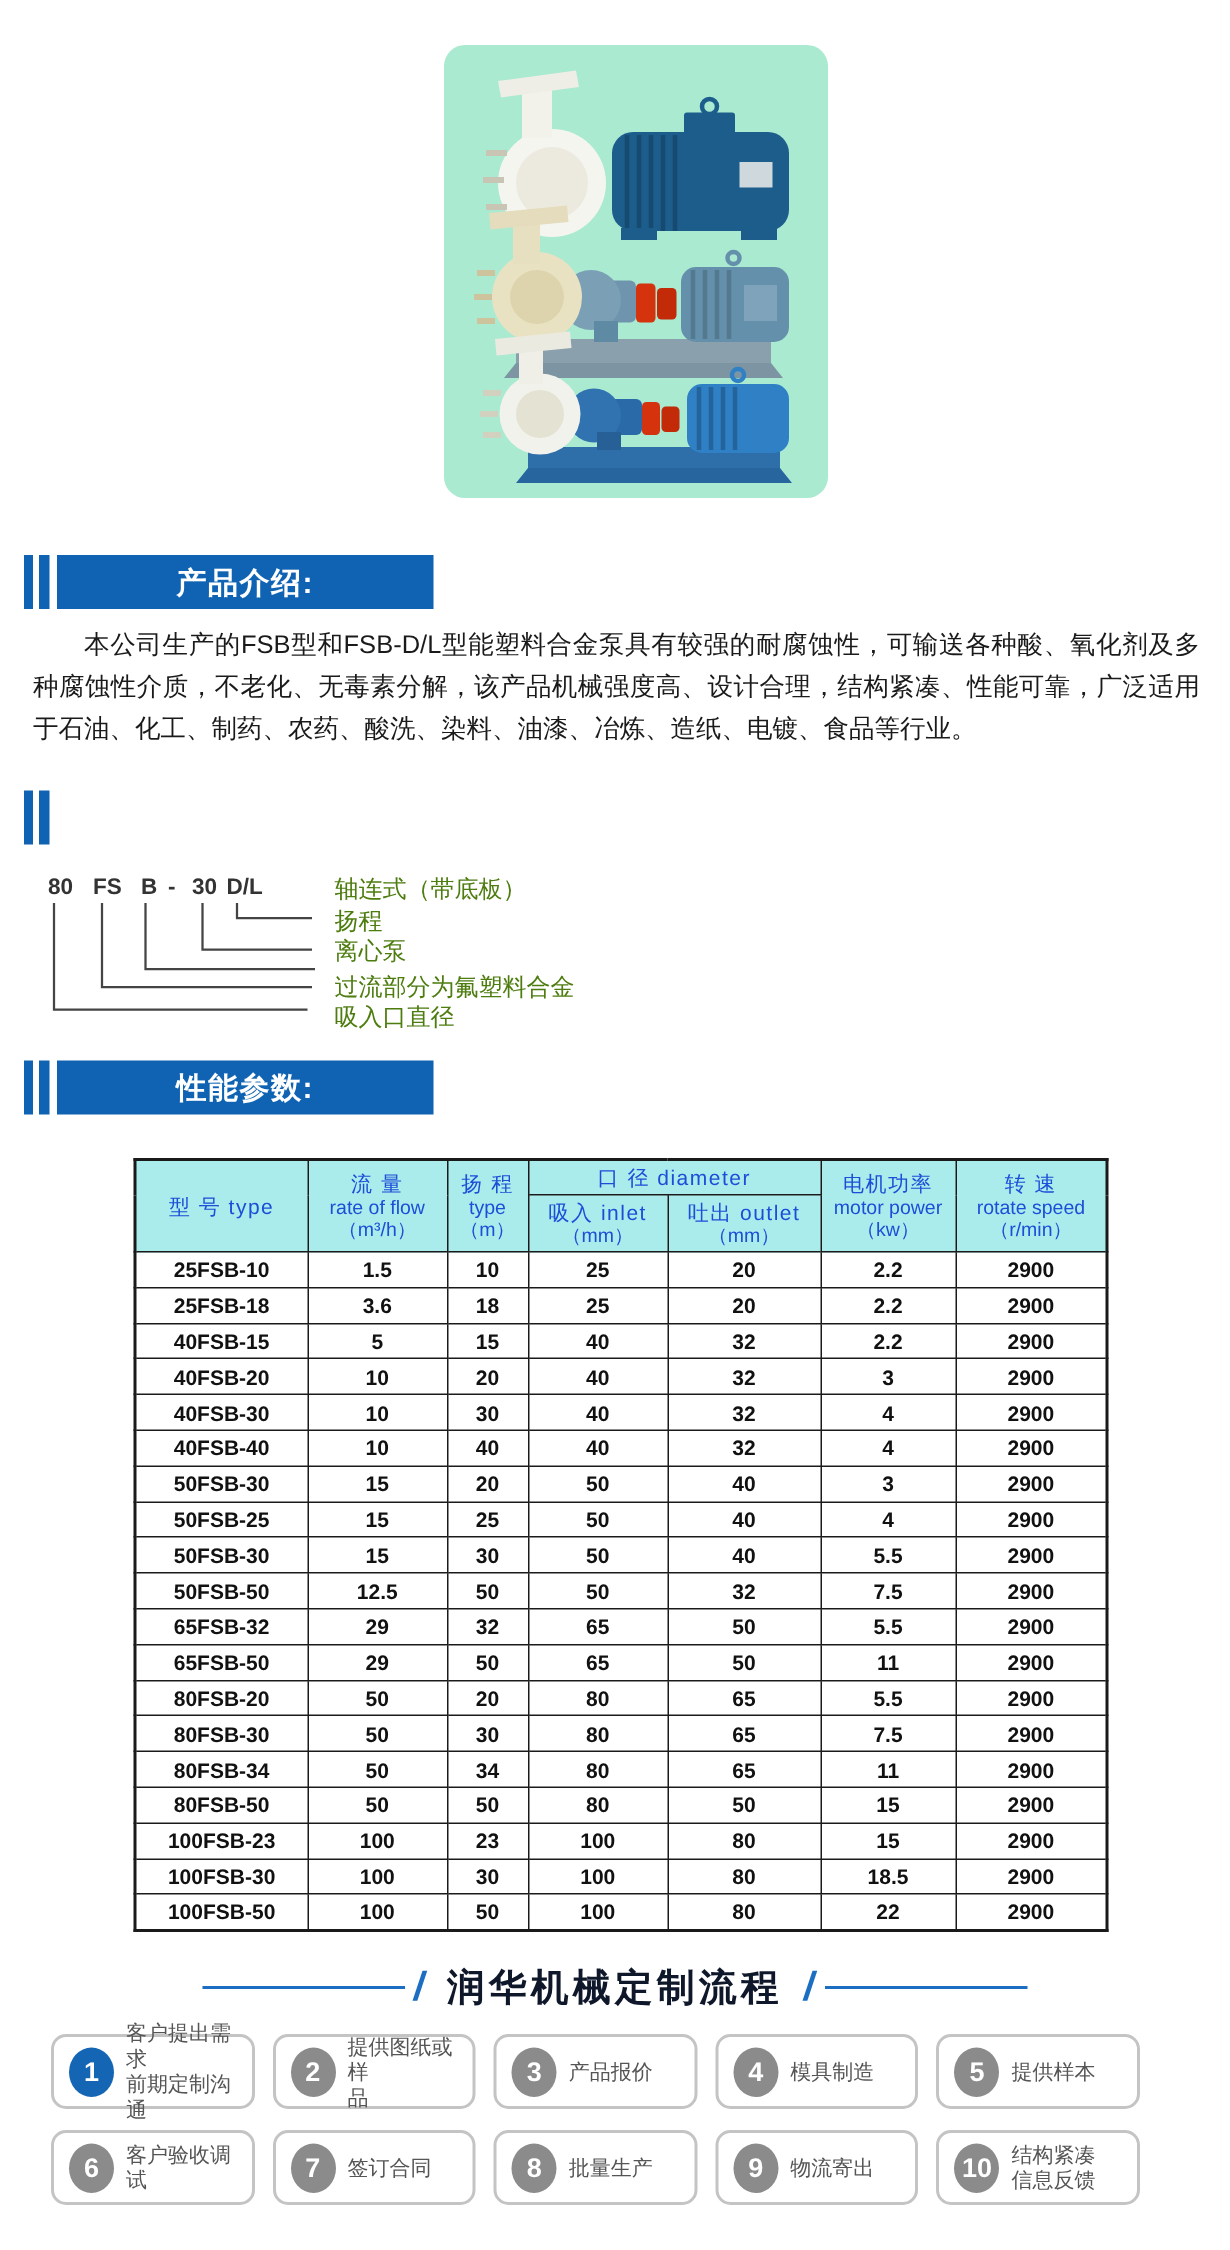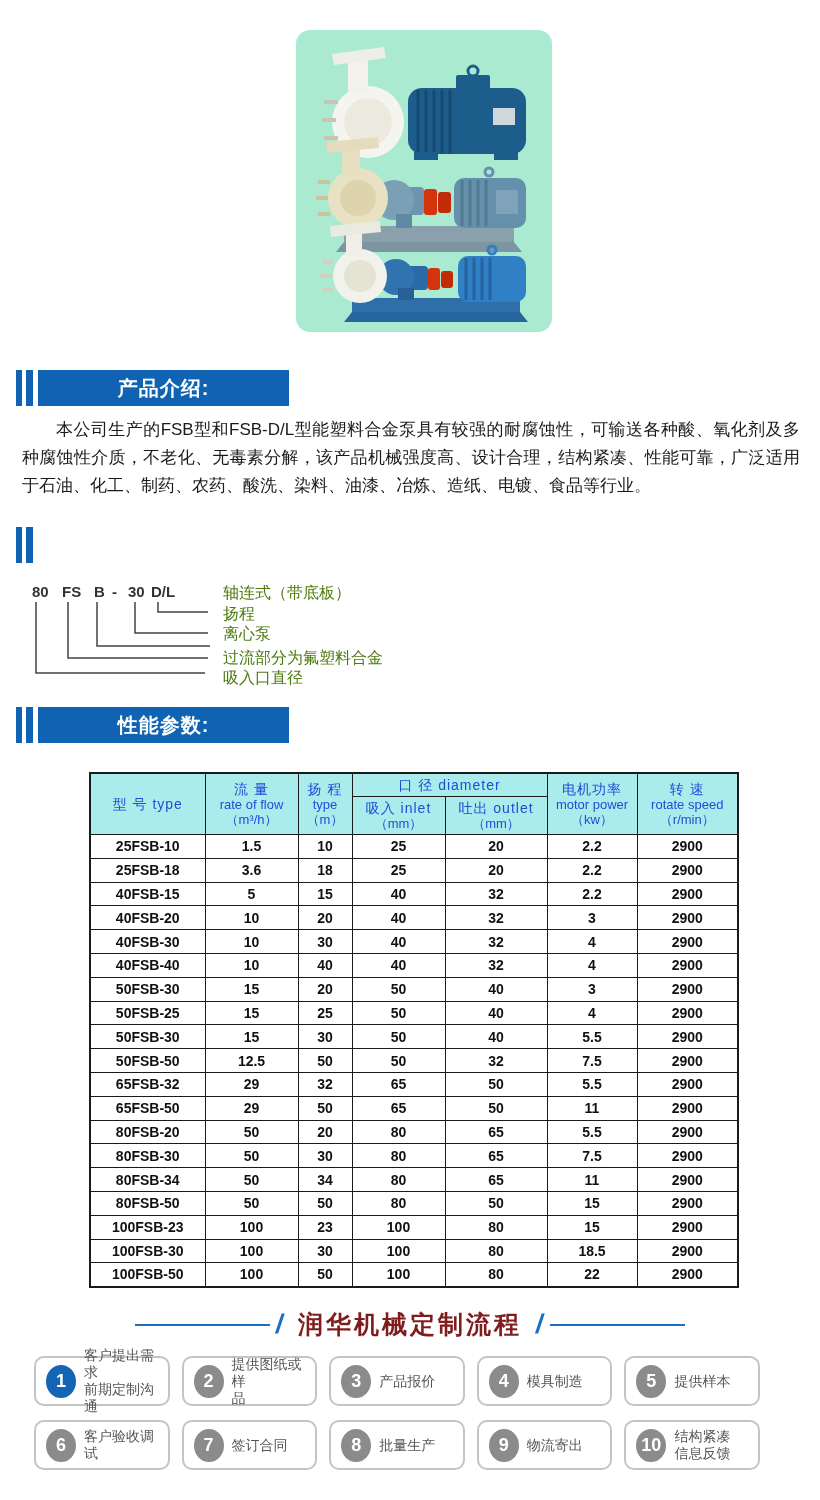--- a/index.html
+++ b/index.html
@@ -39,21 +39,21 @@
   .spec-table thead th { background: #aaebeb; font-weight: normal; color: #1d4ed8; padding: 3px 0; }
   .spec-table thead .zh { font-size: 14px; line-height: 16px; letter-spacing: 1px; }
   .spec-table thead .en { font-size: 13px; line-height: 15px; letter-spacing: 0; }
   .spec-table tbody td { height: 23.8px; font-size: 14px; font-weight: bold; color: #111; }
 
   
   .flow-title-row { position: absolute; left: 0; top: 1308px; width: 100%;
     display: flex; align-items: center; justify-content: center; }
   .flow-line { width: 135px; height: 0; border-top: 2px solid #1b6ec2; }
   .flow-slash { color: #1b6ec2; font-size: 27px; font-weight: bold; margin: 0 6px; transform: skewX(-8deg); }
-  .flow-title { color: #7f1d1d; font-size: 25px; font-weight: bold; letter-spacing: 3px; margin: 0 8px; }
+  .flow-title { color: #0f172a; font-size: 25px; font-weight: bold; letter-spacing: 3px; margin: 0 8px; }
 
   
   .flow-row { position: absolute; left: 34px; width: 726px; height: 50px; display: flex; gap: 12px; }
   .flow-row.r1 { top: 1356px; }
   .flow-row.r2 { top: 1420px; }
   .step-card { flex: 1; border: 2px solid #c4c4c4; border-radius: 10px; background: #fff;
     display: flex; align-items: center; padding: 4px 6px 4px 10px; }
   .step-num { flex: 0 0 auto; width: 30px; height: 33px; border-radius: 50%;
     background: #8b8b8b; color: #fff; font-size: 18px; font-weight: bold;
     display: flex; align-items: center; justify-content: center; }

